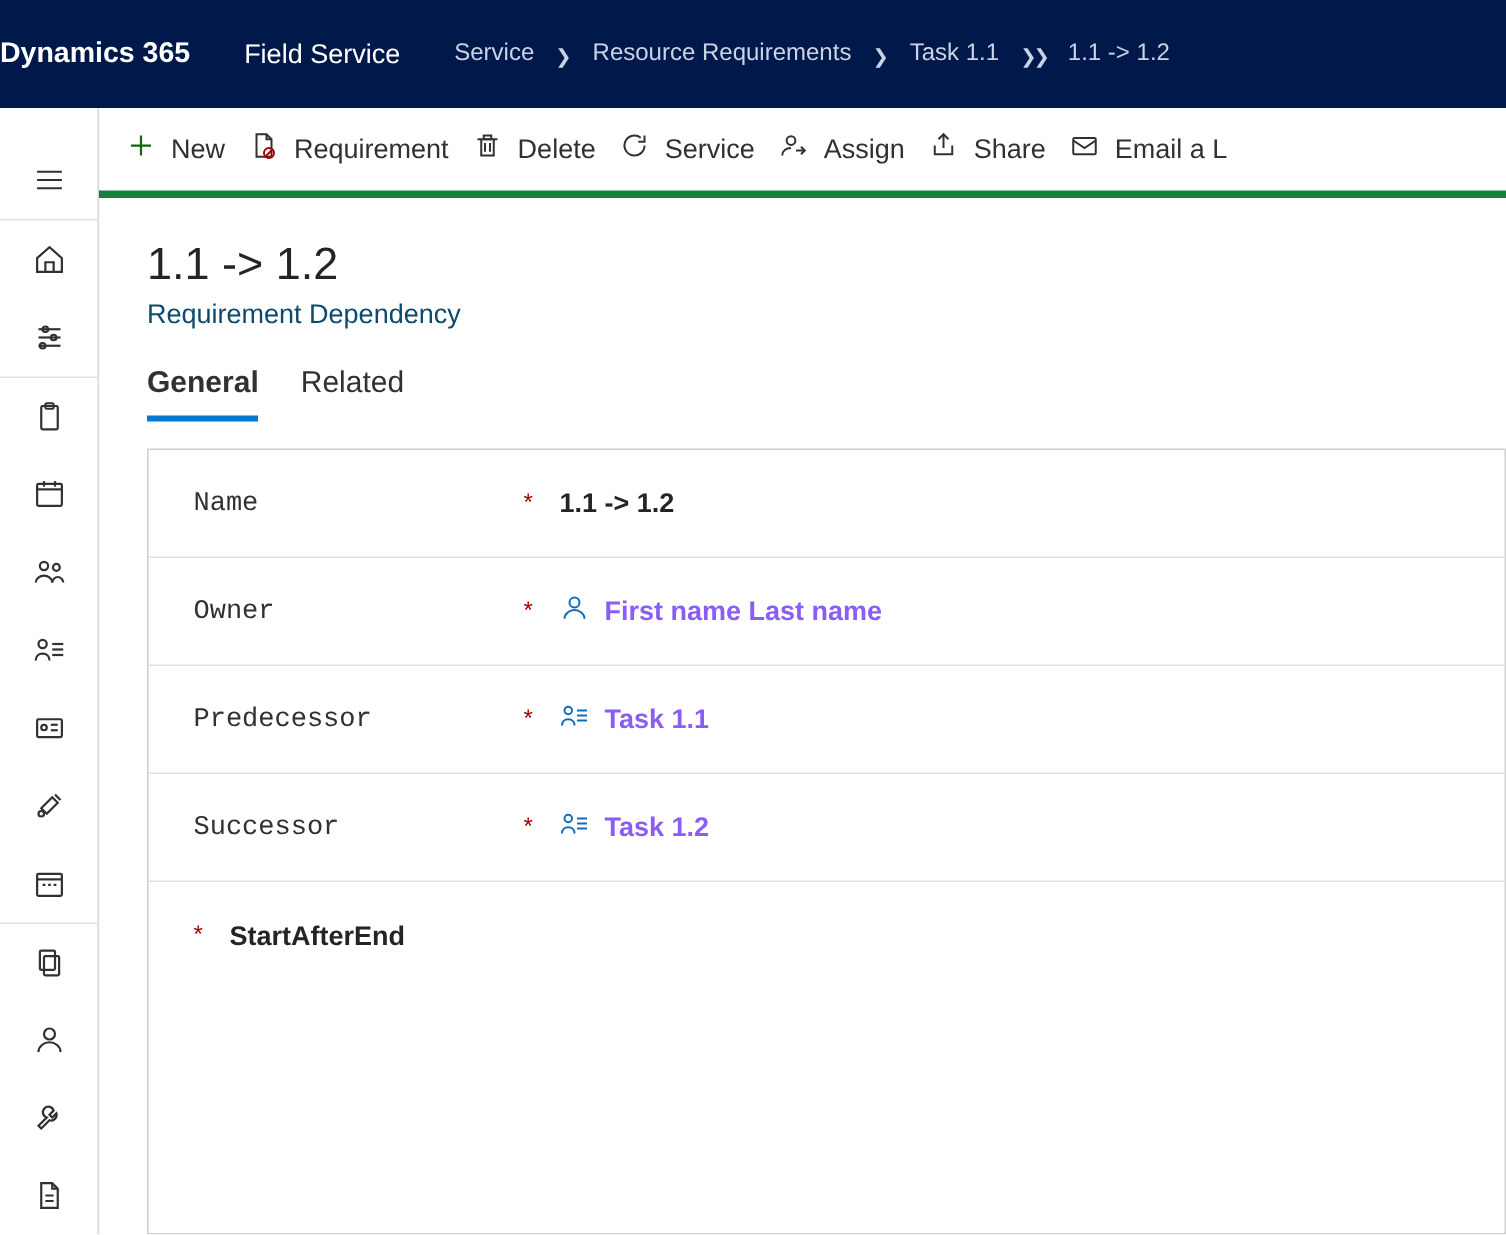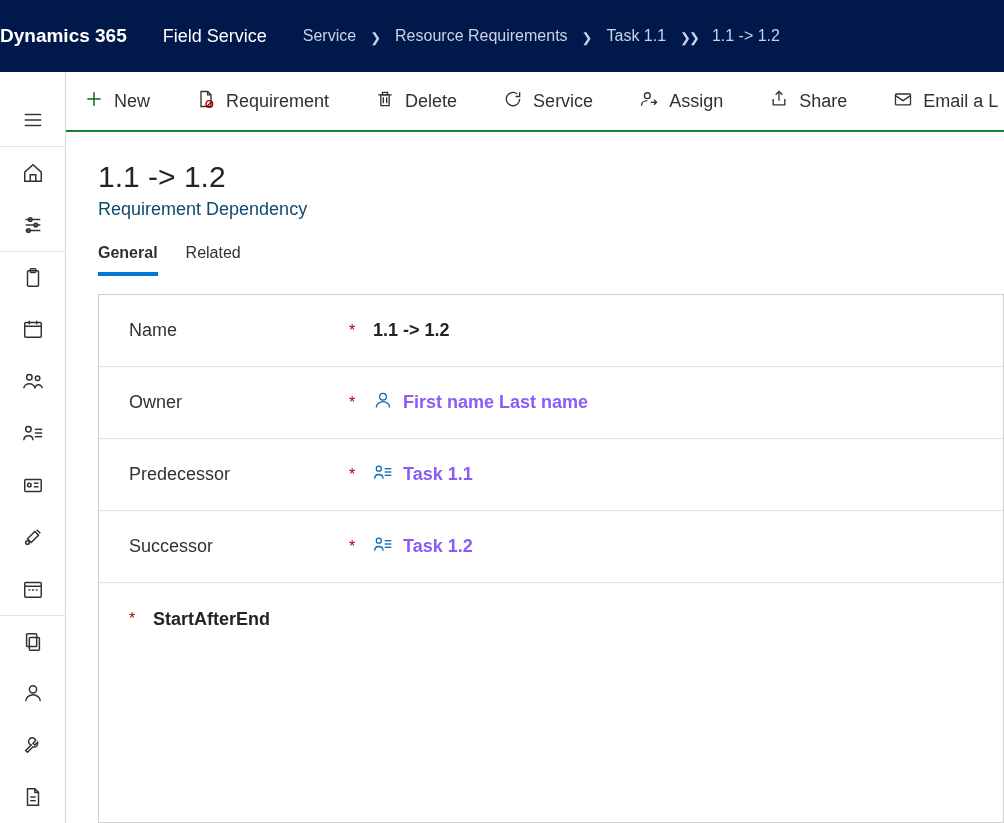--- a/index.html
+++ b/index.html
@@ -93,25 +93,25 @@
     .content {
       flex: 1;
       display: flex;
       flex-direction: column;
       overflow: hidden;
     }
 
     
     .command-bar {
       height: 60px;
-      border-bottom: 2px solid #15803d;
+      border-bottom: 5px solid #15803d;
       display: flex;
       align-items: center;
       padding: 0 18px;
-      gap: 46px;
+      gap: 16px;
       font-size: 18px;
       color: #323130;
     }
     .cmd {
       display: flex;
       align-items: center;
       gap: 10px;
       cursor: pointer;
       white-space: nowrap;
     }
@@ -133,21 +133,21 @@
       font-weight: 400;
       color: #0c4a6e;
       margin-top: 6px;
     }
 
     
     .tabs {
       display: flex;
       gap: 28px;
       padding: 24px 32px 0 32px;
-      font-size: 16px;
+      font-size: 20px;
     }
     .tab {
       padding-bottom: 10px;
       cursor: pointer;
       color: #323130;
     }
     .tab.active {
       font-weight: 700;
       border-bottom: 4px solid #0078d4;
     }
@@ -165,20 +165,21 @@
       min-height: 72px;
       border-bottom: 1px solid #e1e1e1;
       padding: 0 22px 0 30px;
     }
     .form-row:last-child { border-bottom: none; }
     .form-label {
       width: 220px;
       flex: 0 0 220px;
       font-size: 18px;
       color: #323130;
+      font-family: Liberation Mono, monospace;
     }
     .form-req {
       width: 24px;
       color: #a80000;
       font-size: 16px;
       text-align: left;
     }
     .form-value {
       font-size: 18px;
       font-weight: 700;

